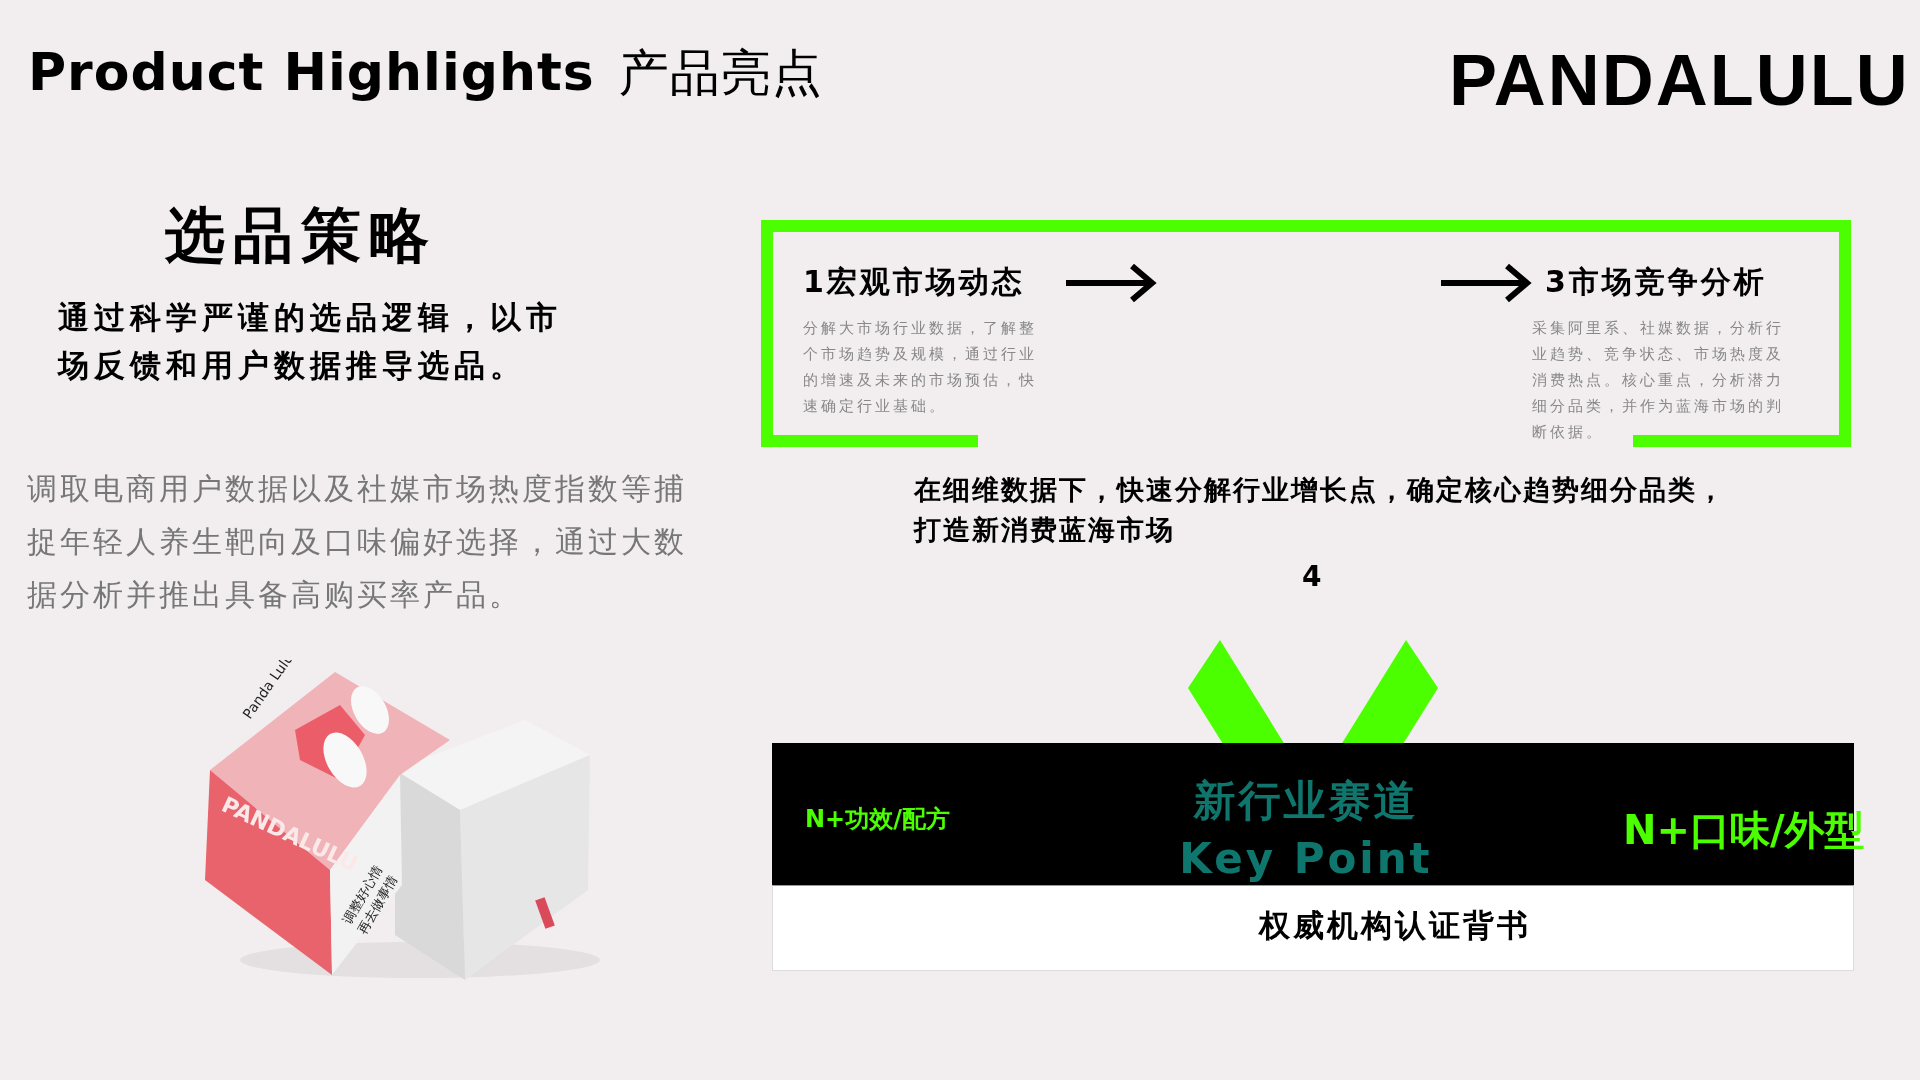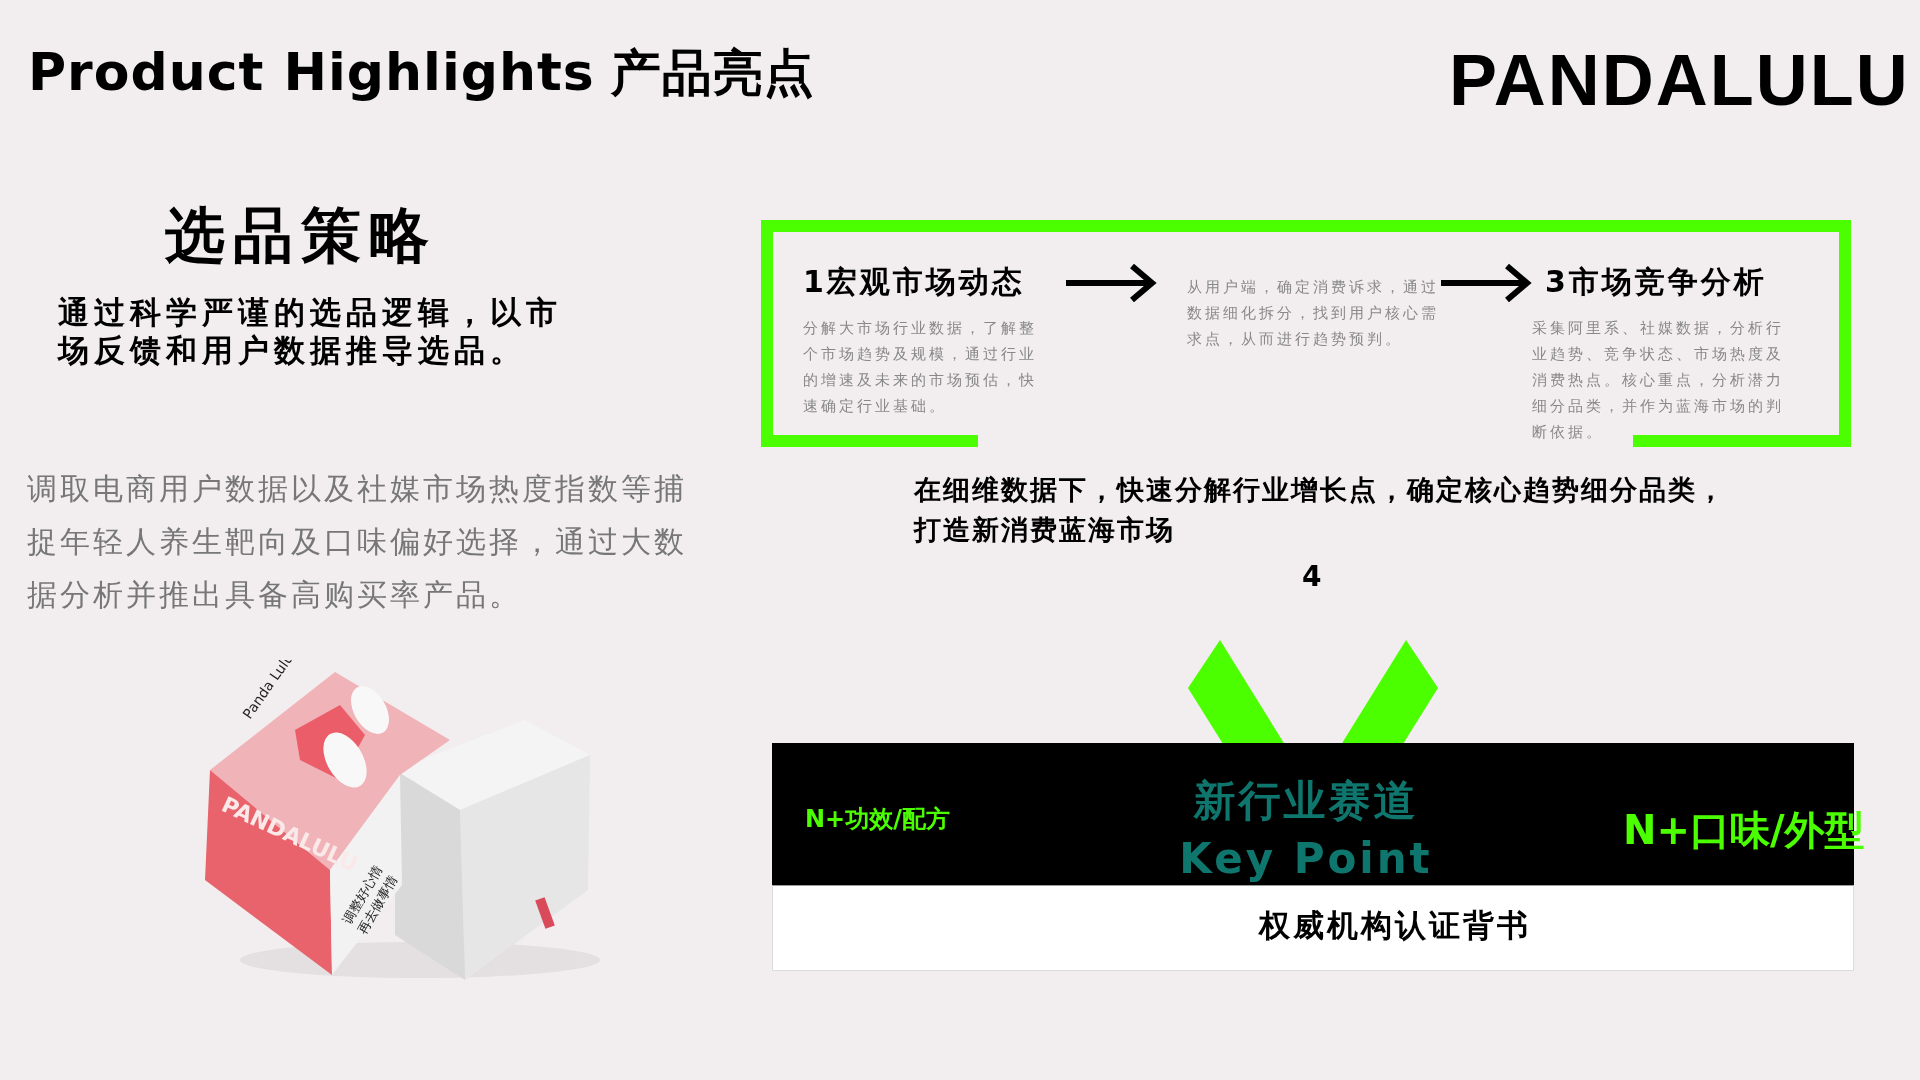--- a/index.html
+++ b/index.html
@@ -1,24 +1,24 @@
 <!DOCTYPE html>
 <html><head>
 <meta charset="utf-8">
 <style>
   html,body{margin:0;padding:0;}
   body{width:1920px;height:1080px;background:#f2eeef;position:relative;overflow:hidden;font-family:"DejaVu Sans",sans-serif;color:#000;}
   .abs{position:absolute;}
   .title{left:28px;top:40px;font-size:52px;font-weight:bold;letter-spacing:1px;white-space:nowrap;}
-  .title .cn{font-weight:bold;font-size:50px;margin-left:16px;}
+  .title .cn{font-weight:normal;font-size:50px;margin-left:24px;}
   .logo{left:1449px;top:44px;font-family:"Liberation Sans",sans-serif;font-size:72px;letter-spacing:2px;white-space:nowrap;line-height:1;}
   .logo .b{font-weight:bold;}
   .logo .l{font-weight:bold;}
   .strategy-title{left:165px;top:196px;font-size:60px;font-weight:bold;letter-spacing:8px;white-space:nowrap;}
-  .lead{left:58px;top:293px;width:520px;font-size:31px;font-weight:bold;line-height:38px;letter-spacing:5px;}
+  .lead{left:58px;top:293px;width:520px;font-size:31px;font-weight:bold;line-height:48px;letter-spacing:5px;}
   .body-text{left:27px;top:462px;width:690px;font-size:30px;line-height:53px;letter-spacing:3px;color:#777;}
   .frame-top{left:761px;top:220px;width:1090px;height:12px;background:#4cff00;}
   .frame-left{left:761px;top:220px;width:12px;height:227px;background:#4cff00;}
   .frame-right{left:1839px;top:220px;width:12px;height:227px;background:#4cff00;}
   .frame-bl{left:761px;top:435px;width:217px;height:12px;background:#4cff00;}
   .frame-br{left:1633px;top:435px;width:218px;height:12px;background:#4cff00;}
   .step-title{font-size:30px;font-weight:bold;letter-spacing:3px;white-space:nowrap;}
   .step-desc{font-size:15px;line-height:26px;letter-spacing:3px;color:#888;}
   .arrow{height:40px;}
   .insight{left:914px;top:470px;width:820px;font-size:27px;font-weight:bold;line-height:40px;letter-spacing:2px;}
@@ -85,21 +85,20 @@
   <div class="step-desc" style="margin-top:12px;width:250px;">分解大市场行业数据，了解整个市场趋势及规模，通过行业的增速及未来的市场预估，快速确定行业基础。</div>
 </div>
 <div class="abs arrow" style="left:1066px;top:263px;">
   <svg width="94" height="40" viewBox="0 0 94 40">
       <line x1="0" y1="20" x2="86" y2="20" stroke="#000" stroke-width="6"></line>
       <polyline points="66,3 86,20 66,37" fill="none" stroke="#000" stroke-width="6"></polyline>
     </svg>
 </div>
 
 <div class="abs" style="left:1182px;top:262px;width:270px;">
-  <div class="step-desc" style="margin-top:12px;margin-left:5px;width:255px;">从用户端，确定消费诉求，通过数据细化拆分，找到用户核心需求点，从而进行趋势预判。</div>
 </div>
 <div class="abs arrow" style="left:1441px;top:263px;">
   <svg width="94" height="40" viewBox="0 0 94 40">
       <line x1="0" y1="20" x2="86" y2="20" stroke="#000" stroke-width="6"></line>
       <polyline points="66,3 86,20 66,37" fill="none" stroke="#000" stroke-width="6"></polyline>
     </svg>
 </div>
 
 <div class="abs" style="left:1545px;top:262px;width:290px;">
   <div class="step-title">3市场竞争分析</div>

